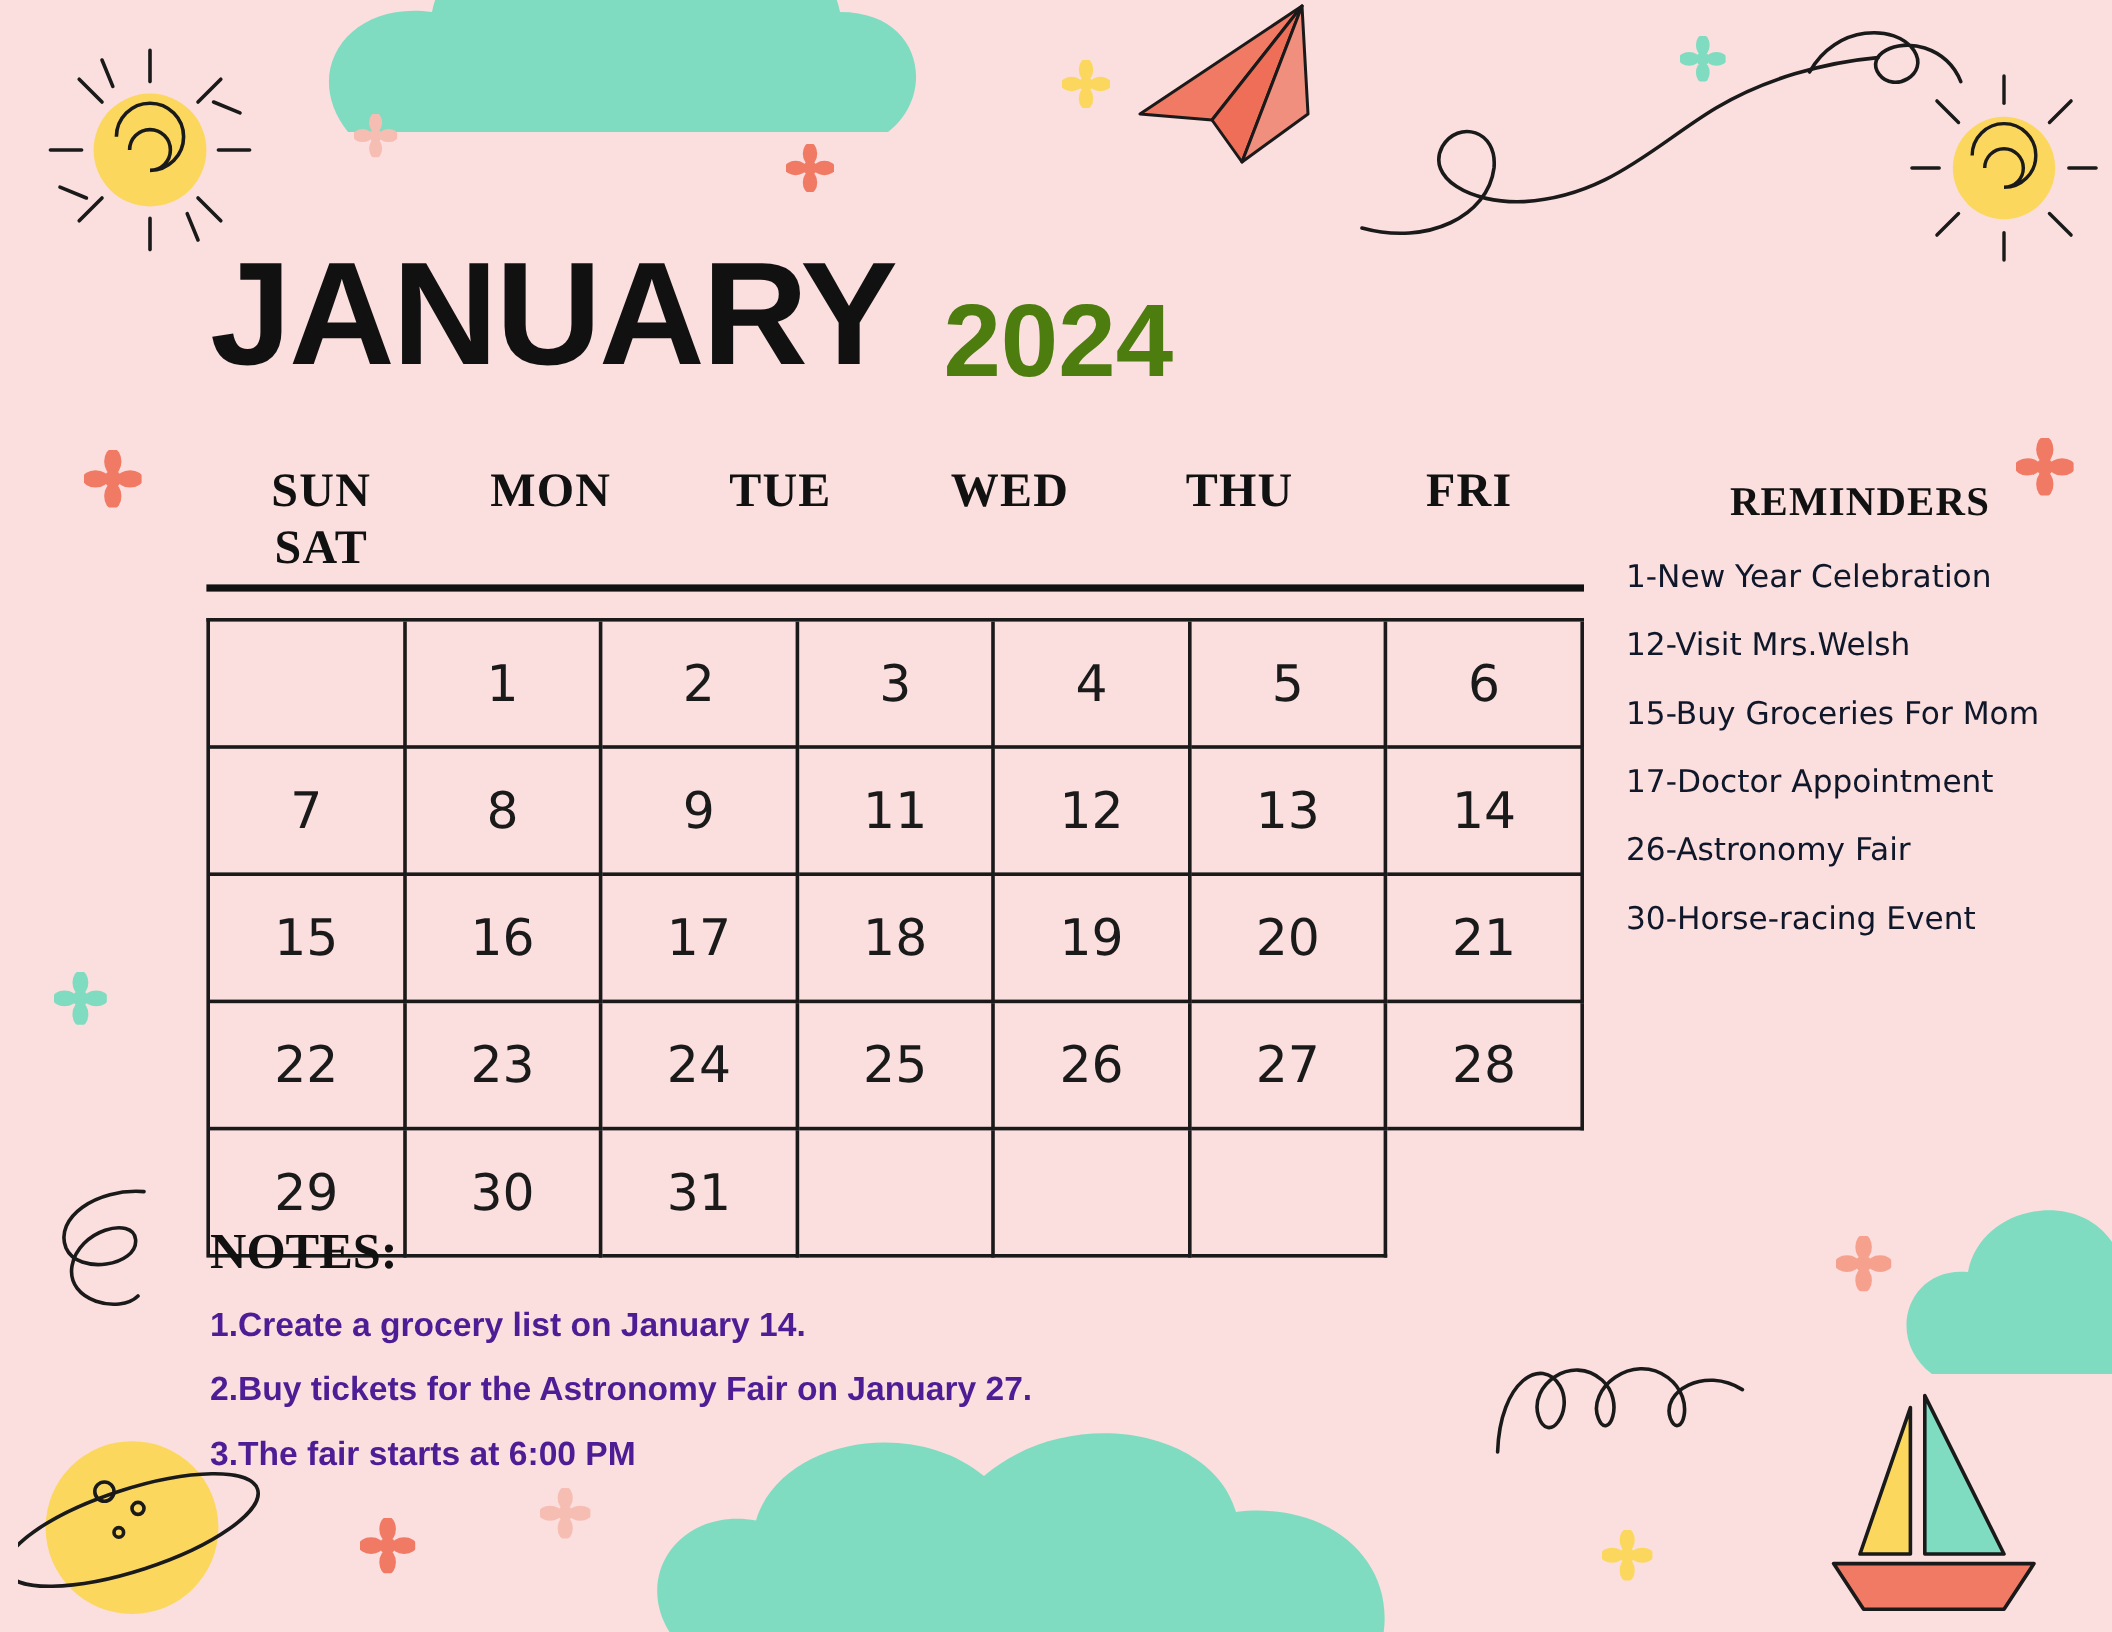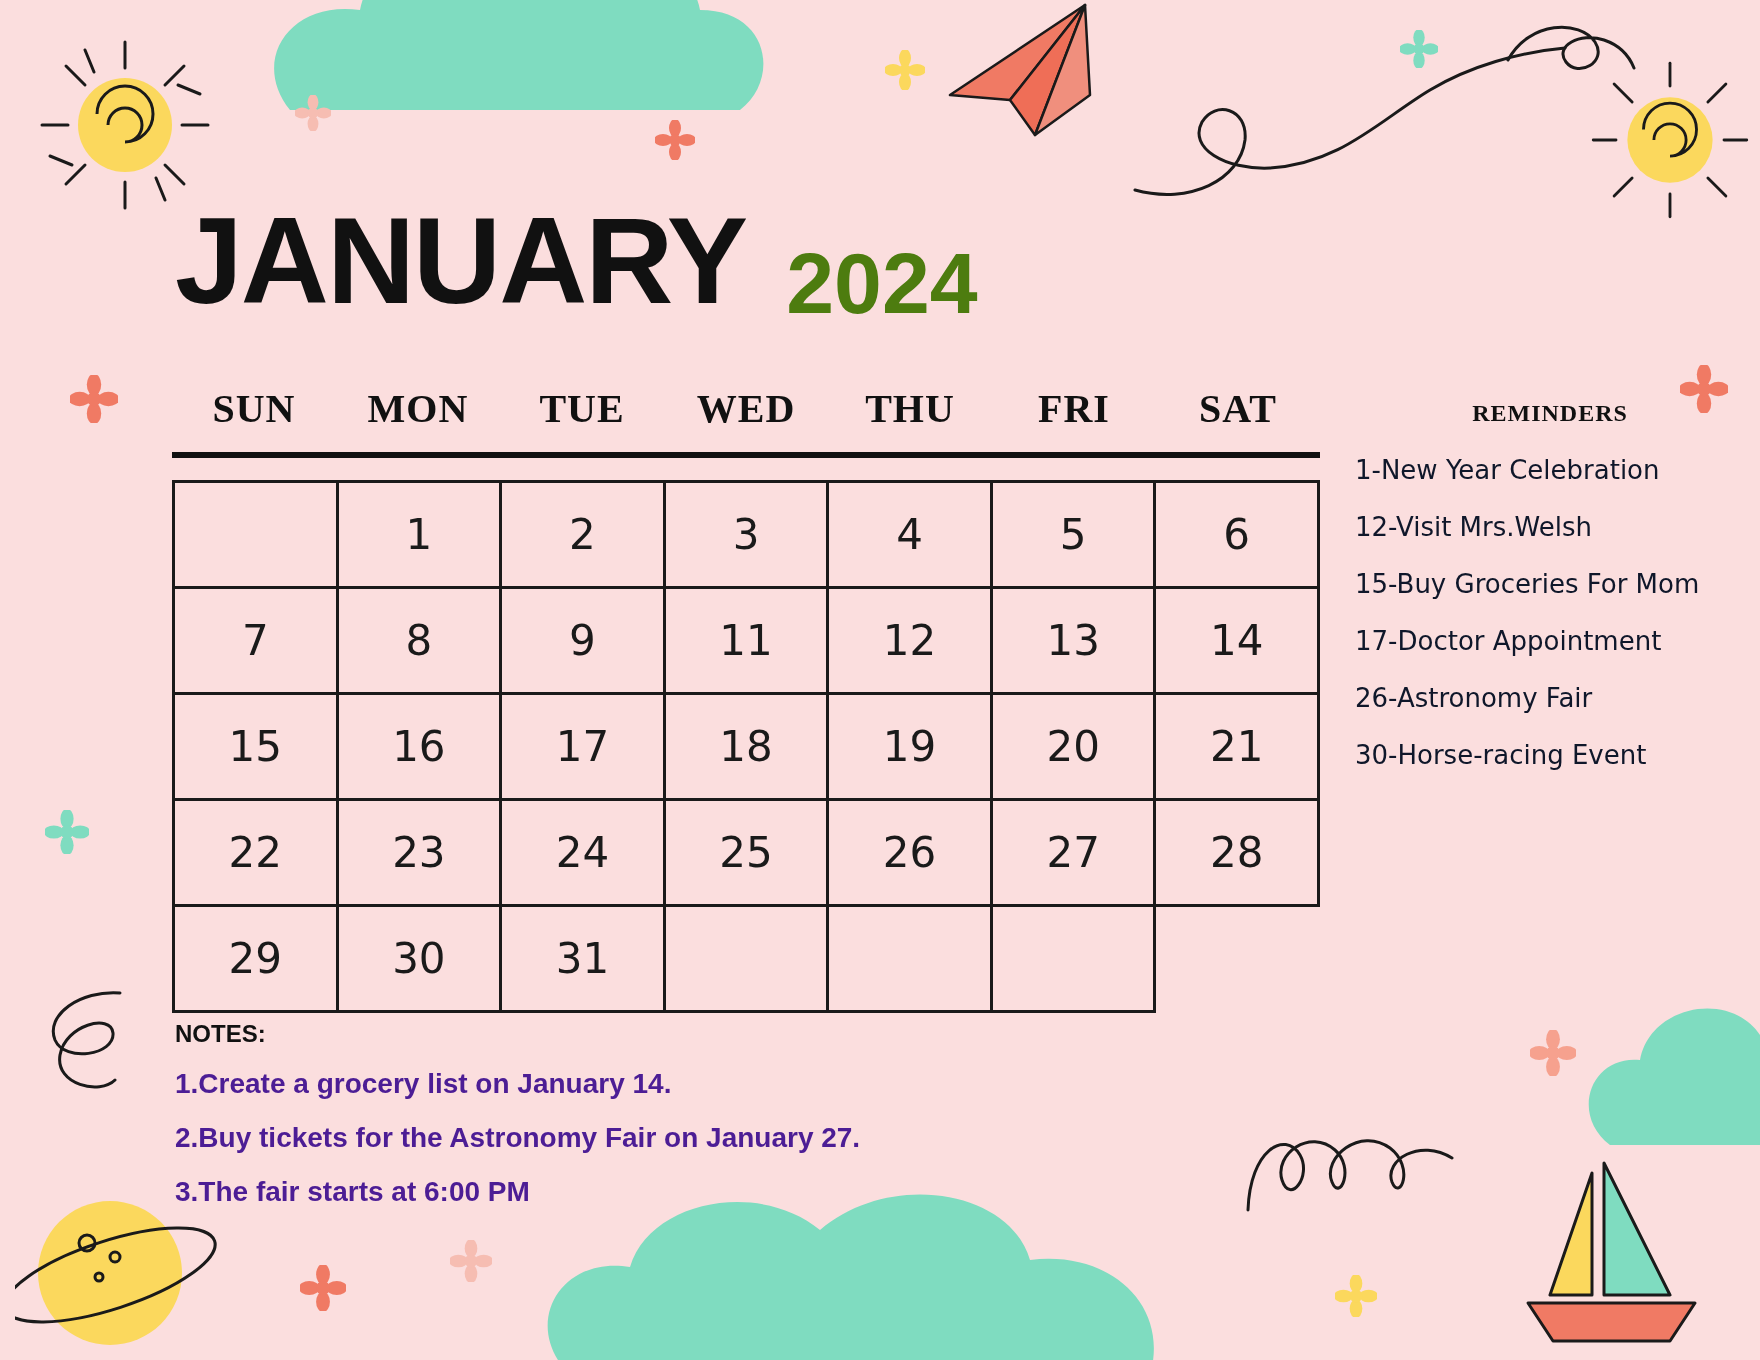--- a/index.html
+++ b/index.html
@@ -59,22 +59,22 @@
 
   
   .calendar {
     position: absolute;
     left: 172px;
     top: 385px;
     width: 1148px;
   }
   .weekdays {
     display: grid;
-    grid-template-columns: repeat(7, 1fr);
-    padding-bottom: 20px;
+    grid-template-columns: repeat(6, 1fr);
+    padding-bottom: 8px;
   }
   .weekday {
     text-align: center;
     font-family: "Liberation Serif", serif;
     font-size: 40px;
     font-weight: bold;
     color: #111111;
     letter-spacing: 1px;
   }
   .rule {
@@ -106,21 +106,21 @@
   
   .reminders {
     position: absolute;
     left: 1355px;
     top: 400px;
     width: 390px;
   }
   .reminders-title {
     font-family: "Liberation Serif", serif;
     font-weight: bold;
-    font-size: 24px;
+    font-size: 34px;
     color: #111111;
     text-align: center;
     letter-spacing: 1px;
     margin-bottom: 28px;
   }
   .reminder-item {
     font-family: "DejaVu Sans", sans-serif;
     font-size: 26px;
     color: #0f172a;
     margin-bottom: 27px;
@@ -128,23 +128,23 @@
   }
 
   
   .notes {
     position: absolute;
     left: 175px;
     top: 1020px;
     width: 1000px;
   }
   .notes-title {
-    font-family: Liberation Sans, sans-serif;
-    font-weight: bold;
-    font-size: 24px;
+    font-family: Liberation Serif, serif;
+    font-weight: bold;
+    font-size: 42px;
     color: #111111;
     margin-bottom: 20px;
   }
   .note-item {
     font-family: "Liberation Sans", sans-serif;
     font-weight: bold;
     font-size: 28px;
     color: #4c1d95;
     margin-bottom: 22px;
   }

